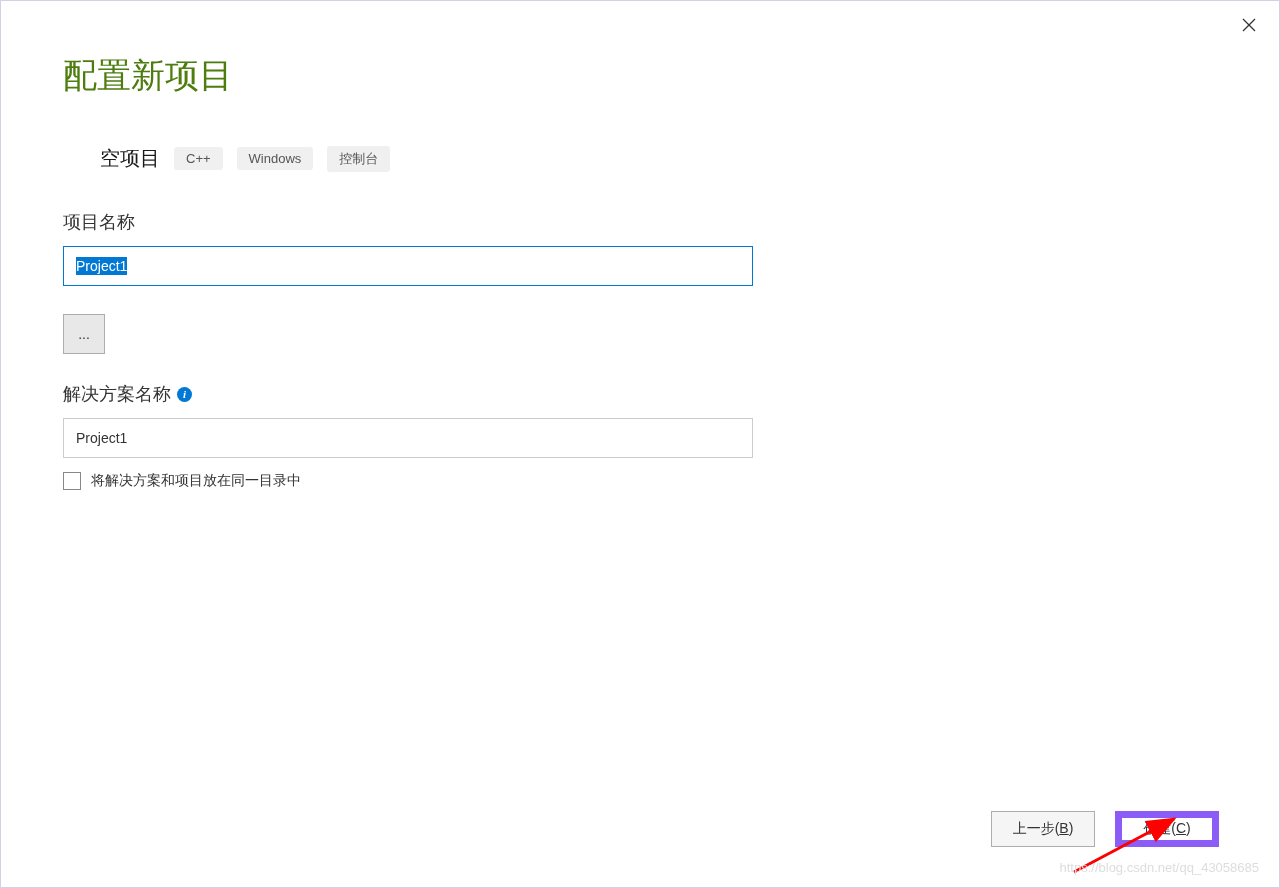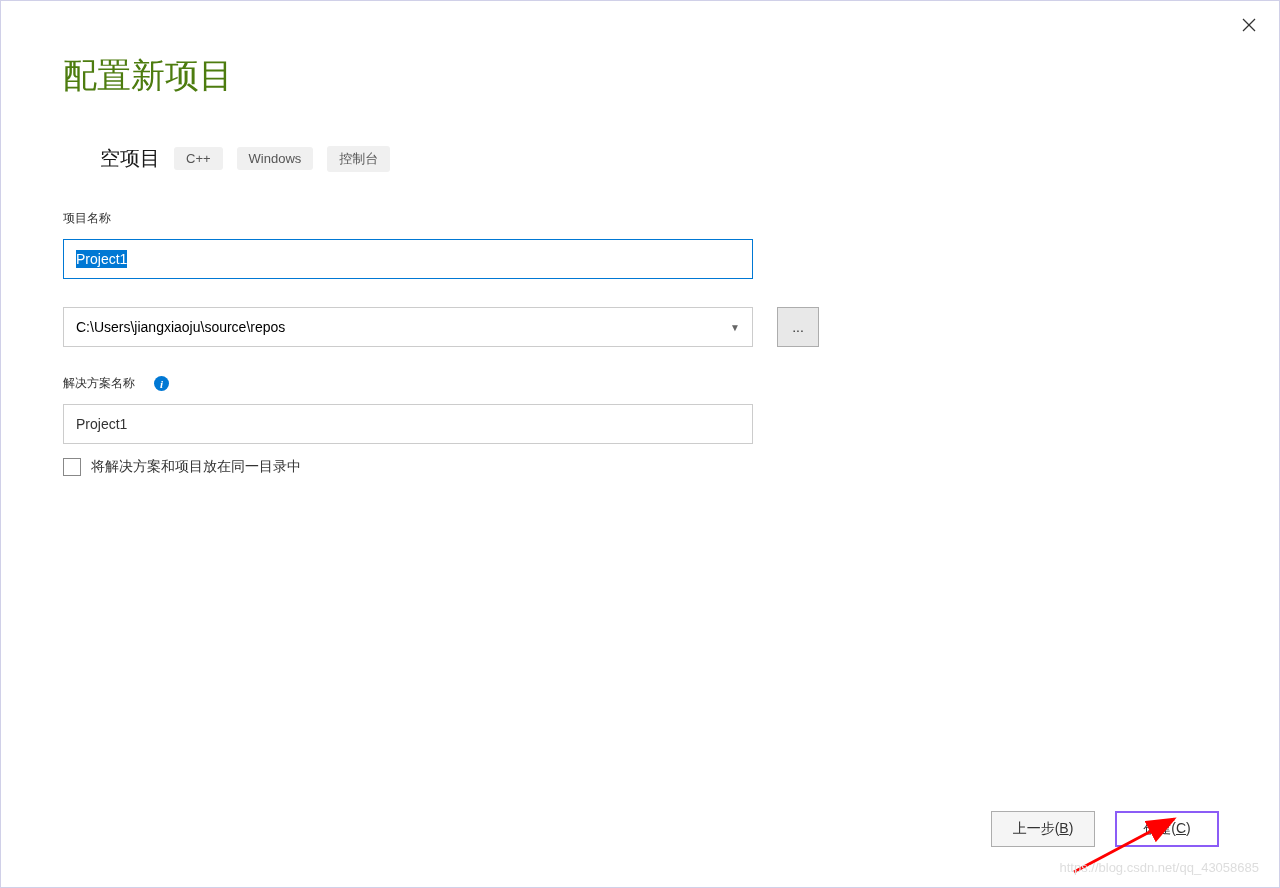--- a/index.html
+++ b/index.html
@@ -54,29 +54,29 @@
       background: #f0f0f0;
       color: #555;
       font-size: 13px;
       padding: 4px 12px;
       border-radius: 3px;
     }
     .form-group {
       margin-bottom: 28px;
     }
     .form-label {
-      font-size: 12px;
+      font-size: 18px;
       color: #333;
       display: block;
       margin-bottom: 12px;
     }
     .form-label-row {
       display: flex;
       align-items: center;
-      gap: 19px;
+      gap: 6px;
       margin-bottom: 12px;
     }
     .info-icon {
       width: 15px;
       height: 15px;
       border-radius: 50%;
       background: #0078d4;
       color: white;
       font-size: 11px;
       font-weight: bold;
@@ -174,21 +174,21 @@
       height: 36px;
       border: 1px solid #adadad;
       background: #f5f5f5;
       cursor: pointer;
       font-size: 14px;
       font-family: inherit;
       color: #333;
       padding: 0 18px;
     }
     .footer-btn.primary {
-      border: 2px solid #8b5cf6;
+      border: 7px solid #8b5cf6;
       background: #ffffff;
     }
     .underline-letter {
       text-decoration: underline;
     }
     .annotation-arrow {
       position: absolute;
       bottom: 10px;
       right: 75px;
       pointer-events: none;
@@ -224,24 +224,20 @@
 
   <div class="form-group">
     <label class="form-label">项目名称</label>
     <div class="input-wrap">
       <span class="selected-text">Project1</span>
     </div>
   </div>
 
   <div class="form-group">
     <div class="location-row">
-      <div class="select-input">
-        <span>C:\Users\jiangxiaoju\source\repos</span>
-        <span class="dropdown-arrow">▼</span>
-      </div>
       <button class="browse-btn">...</button>
     </div>
   </div>
 
   <div class="form-group">
     <div class="form-label-row">
       <label class="form-label" style="margin-bottom:0">解决方案名称</label>
       <span class="info-icon">i</span>
     </div>
     <input type="text" class="text-input" value="Project1" style="">

